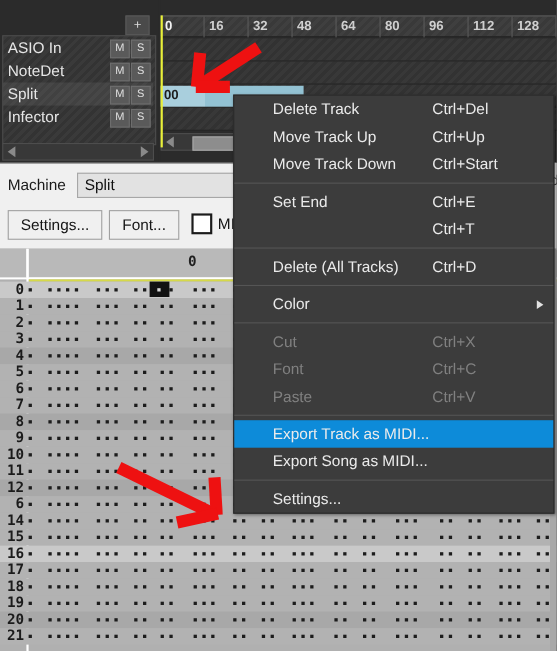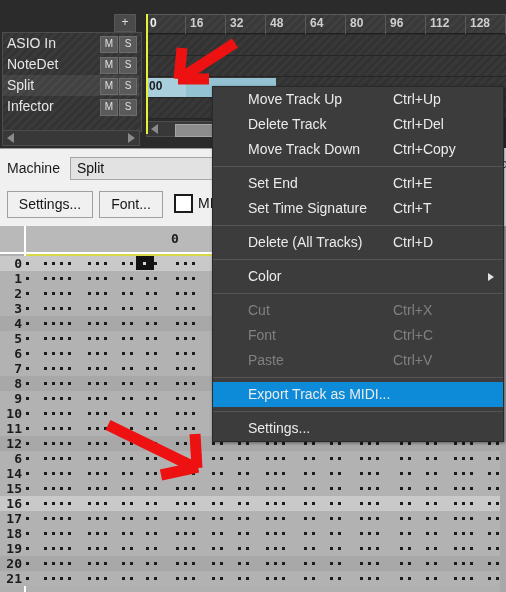--- a/index.html
+++ b/index.html
@@ -1311,38 +1311,37 @@
               <i class="dot" style="left: 470px;"></i>
             </div>
           </div>
         </div>
       </div>
     <div class="rightcol"></div>
   </div>
 
   <div class="ctx" id="ctx-menu">
       <div class="ctx-item">
+        <span class="lbl">Delete Track</span>
+        <span class="acc">Ctrl+Del</span>
+      </div>
+      <div class="ctx-item">
         <span class="lbl">Move Track Up</span>
         <span class="acc">Ctrl+Up</span>
       </div>
       <div class="ctx-item">
-        <span class="lbl">Delete Track</span>
-        <span class="acc">Ctrl+Del</span>
-      </div>
-      <div class="ctx-item">
         <span class="lbl">Move Track Down</span>
-        <span class="acc">Ctrl+Copy</span>
+        <span class="acc">Ctrl+Start</span>
       </div>
       <div class="ctx-sep"></div>
       <div class="ctx-item">
         <span class="lbl">Set End</span>
         <span class="acc">Ctrl+E</span>
       </div>
       <div class="ctx-item">
-        <span class="lbl">Set Time Signature</span>
         <span class="acc">Ctrl+T</span>
       </div>
       <div class="ctx-sep"></div>
       <div class="ctx-item">
         <span class="lbl">Delete (All Tracks)</span>
         <span class="acc">Ctrl+D</span>
       </div>
       <div class="ctx-sep"></div>
       <div class="ctx-item">
         <span class="lbl">Color</span>
@@ -1357,20 +1356,23 @@
         <span class="lbl">Font</span>
         <span class="acc">Ctrl+C</span>
       </div>
       <div class="ctx-item disabled">
         <span class="lbl">Paste</span>
         <span class="acc">Ctrl+V</span>
       </div>
       <div class="ctx-sep"></div>
       <div class="ctx-item hl">
         <span class="lbl">Export Track as MIDI...</span>
+      </div>
+      <div class="ctx-item">
+        <span class="lbl">Export Song as MIDI...</span>
       </div>
       <div class="ctx-sep"></div>
       <div class="ctx-item">
         <span class="lbl">Settings...</span>
       </div>
     </div>
 
   <svg class="arrow" style="left:165px;top:38px;" width="75" height="48" viewBox="0 0 75 48">
     <g stroke="#ee1111" stroke-width="11" fill="none" stroke-linecap="butt">
       <line x1="70" y1="5" x2="16" y2="40"></line>

